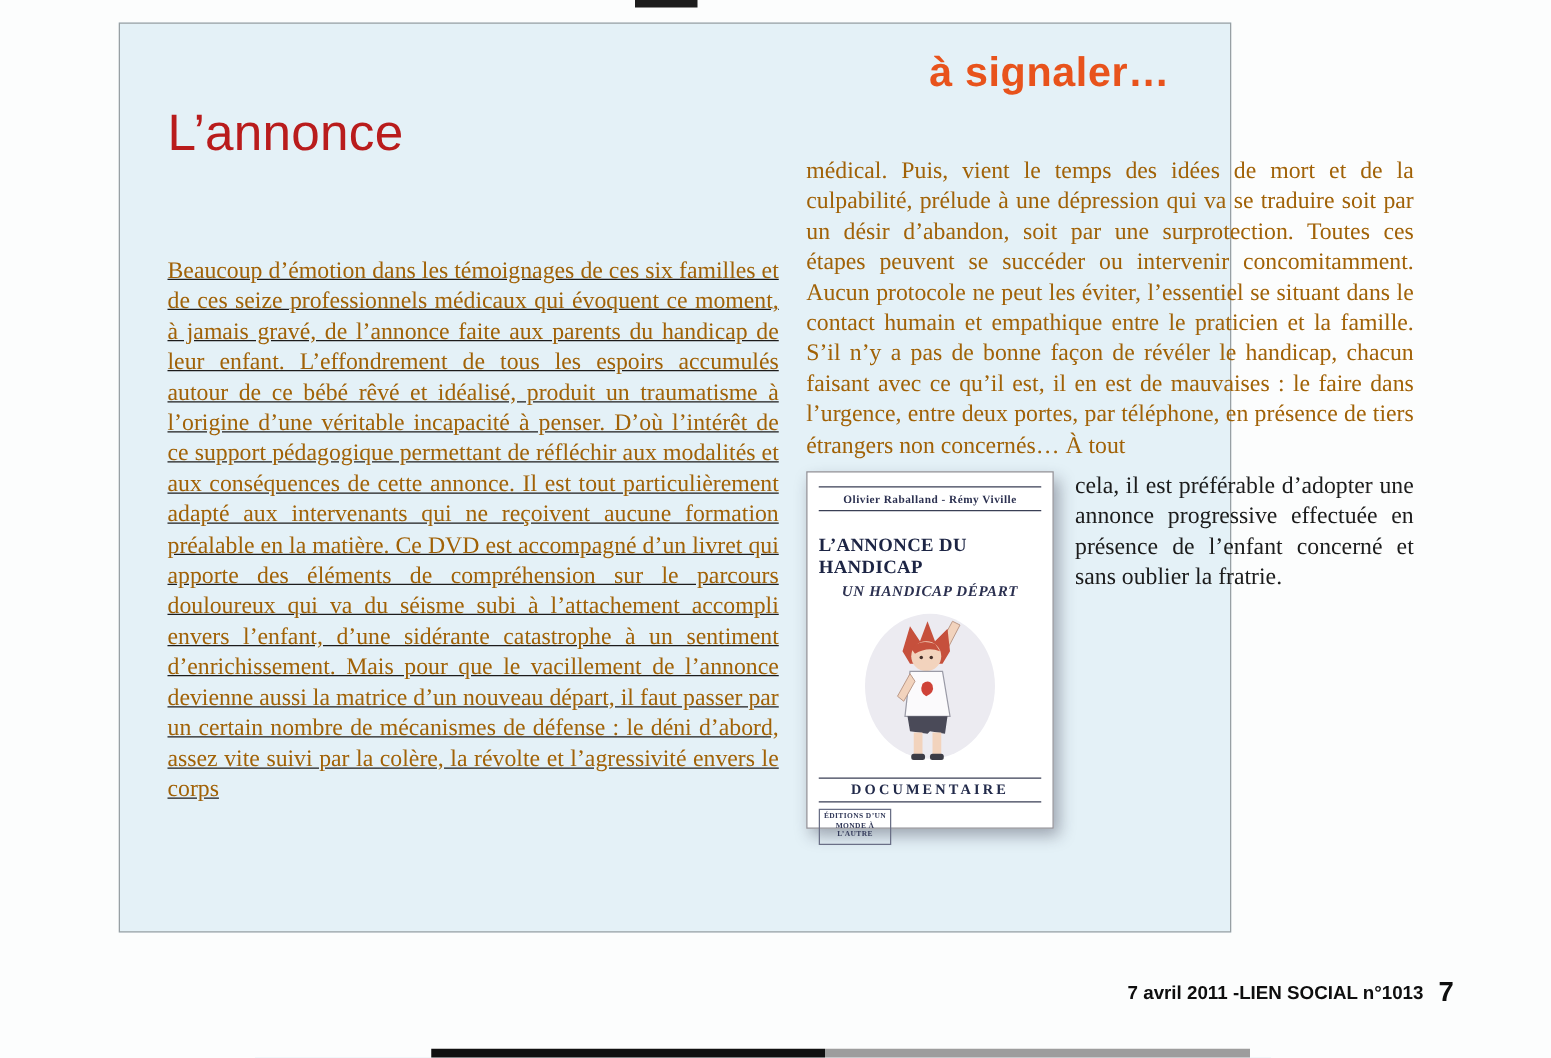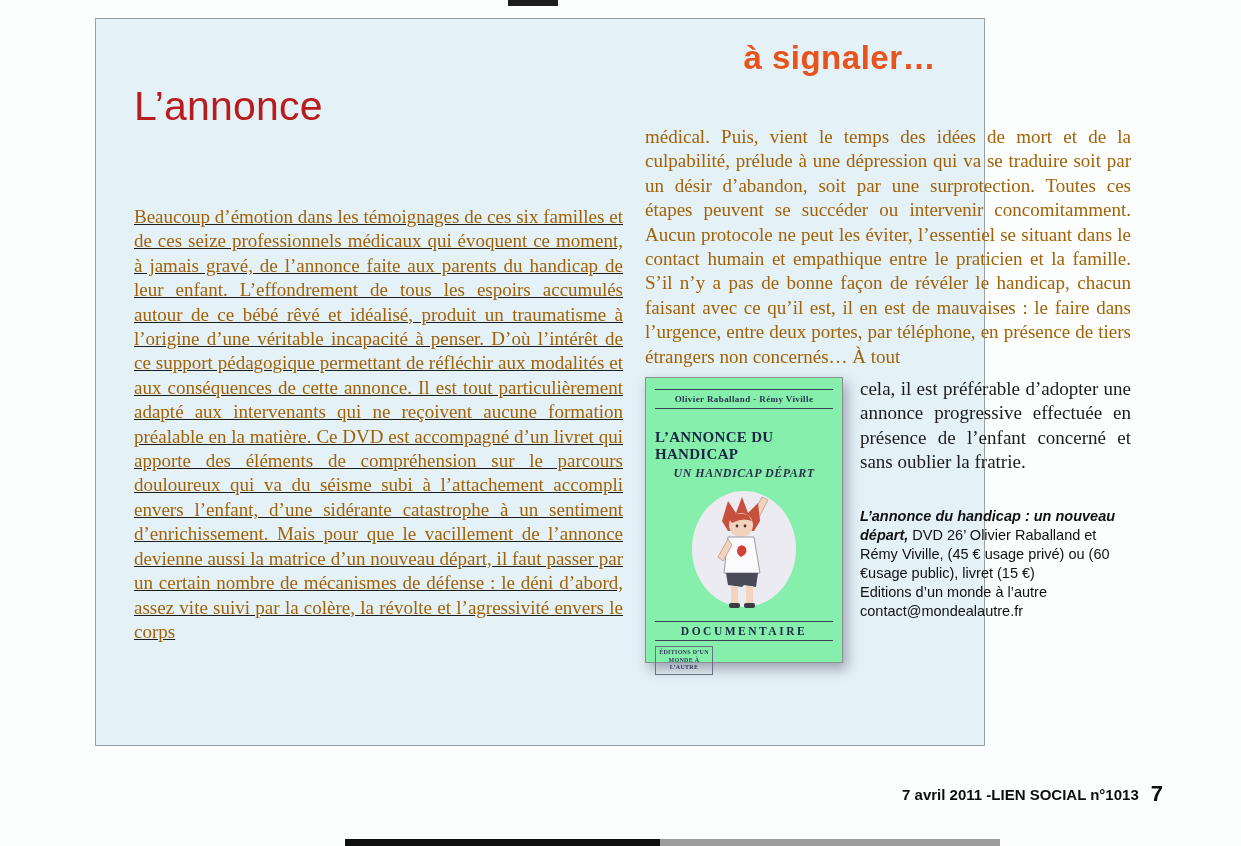--- a/index.html
+++ b/index.html
@@ -67,21 +67,21 @@
   
   .media-row {
     display:flex;
     margin-top:8px;
     align-items:flex-start;
   }
   .dvd-cover {
     flex:0 0 198px;
     width:198px;
     height:286px;
-    background:#86efac;
+    background:#ffffff;
     border:1px solid #8d8d94;
     box-shadow:4px 6px 12px rgba(40,40,60,0.38);
     padding:9px 9px 7px 9px;
     display:flex;
     flex-direction:column;
     align-items:center;
     font-family:"Liberation Serif", serif;
   }
   .cover-rule { width:100%; border-top:1px solid #3a3f55; margin:2px 0; }
   .cover-authors {
@@ -229,25 +229,20 @@
           </svg>
         </div>
 
         <div class="cover-genre">DOCUMENTAIRE</div>
         <div class="cover-publisher">ÉDITIONS D’UN MONDE À L’AUTRE</div>
       </div>
 
       <div class="beside">
         <p class="wrap-text">cela, il est préférable d’adopter une annonce progressive effectuée en présence de l’enfant concerné et sans oublier la fratrie.</p>
 
-        <div class="caption">
-          <p><span class="cap-lead">L’annonce du handicap : un nouveau départ,</span><span> DVD 26’ Olivier Raballand et Rémy Viville, (45 € usage privé) ou (60 €usage public), livret (15 €)</span></p>
-          <p>Editions d’un monde à l’autre</p>
-          <p>contact@mondealautre.fr</p>
-        </div>
       </div>
 
     </div>
   </div>
 
 </div>
 
 <div class="footer">
   <span class="f-date">7 avril 2011 - </span>
   <span class="f-mag">LIEN SOCIAL n°1013</span>

